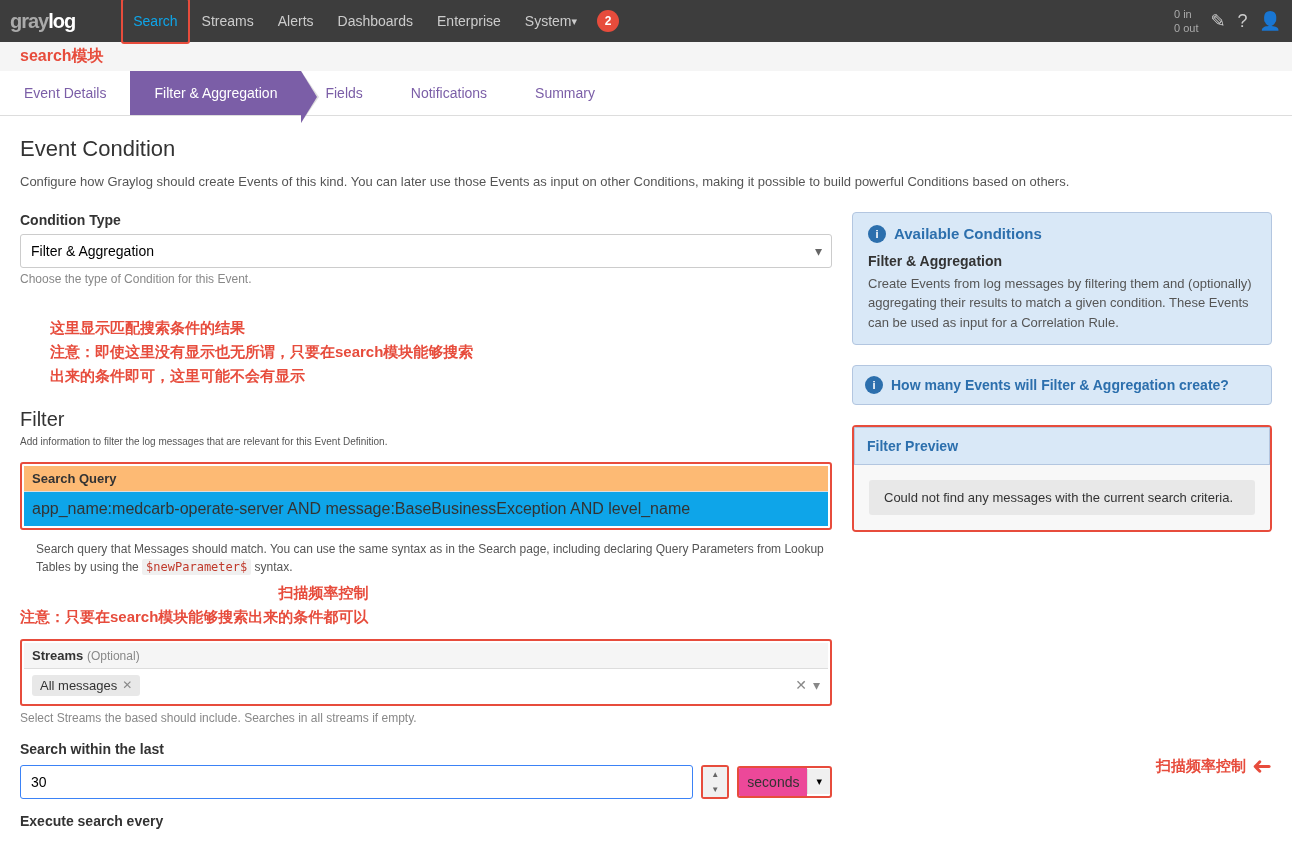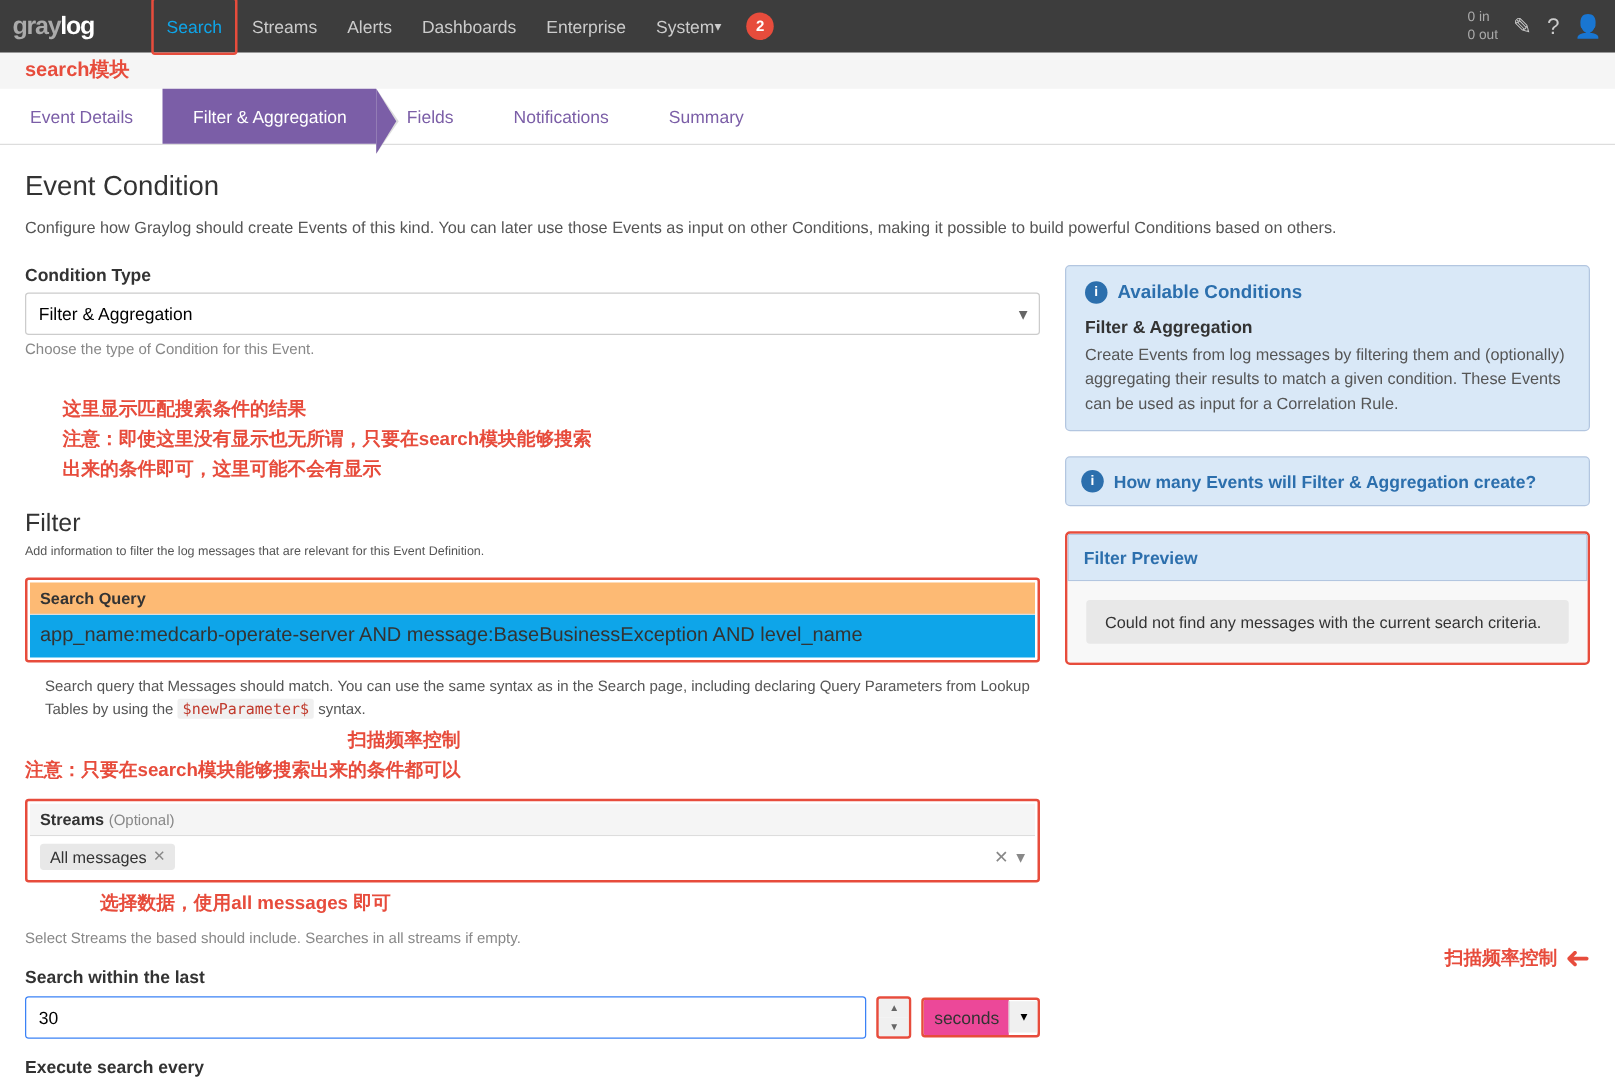--- a/index.html
+++ b/index.html
@@ -505,23 +505,20 @@
               <span>All messages</span>
               <span class="close-x">✕</span>
             </div>
             <div class="streams-right-icons">
               <span style="cursor:pointer;">✕</span>
               <span style="cursor:pointer;">▾</span>
             </div>
           </div>
         </div>
         
-        <div style="margin: 4px 0 8px 60px;">
-          <span class="cn-annotation">选择数据，使用all messages 即可</span>
-        </div>
         <div class="field-hint">Select Streams the based should include. Searches in all streams if empty.</div>
 
         
         <div style="margin-top: 16px;">
           <span class="field-label">Search within the last</span>
           <div class="search-row">
             <input class="search-row-input" type="text" value="30" style="">
             <div class="spinbox-wrapper">
               <button class="spinbox-btn">▲</button>
               <button class="spinbox-btn">▼</button>

